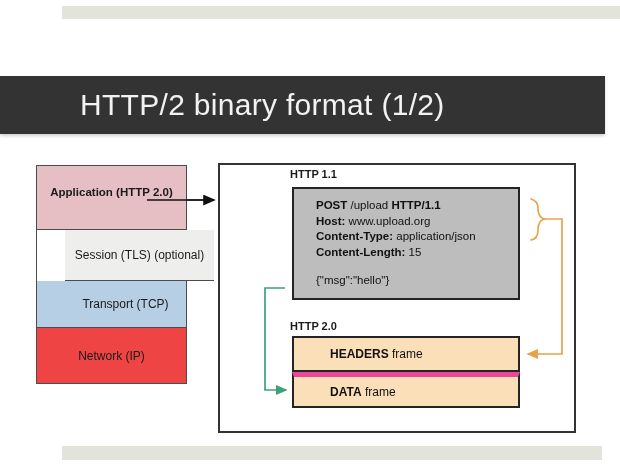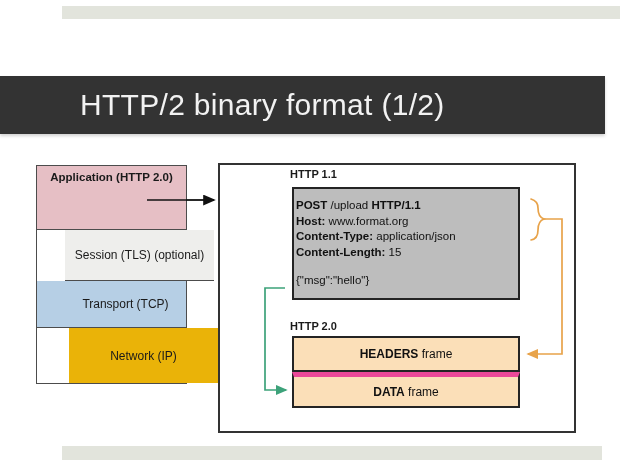--- a/index.html
+++ b/index.html
@@ -68,46 +68,45 @@
     align-items: flex-start;
     justify-content: center;
     color: #1a1a1a;
     font-size: 11.5px;
     font-weight: 700;
     font-family: "Liberation Sans", sans-serif;
   }
   #layer-application {
     top: 0; height: 64px;
     background: #e6bfc5;
-    padding-top: 5px;
+    padding-top: 20px;
   }
   #layer-session {
     top: 64px; height: 51px;
     background: #eeeeec;
     align-items: center;
     font-weight: 400;
     font-size: 12px;
     margin-left: 28px;
   }
   #layer-transport {
     top: 115px; height: 47px;
     background: #b6cfe5;
     align-items: center;
     font-weight: 400;
     font-size: 12px;
     padding-left: 28px;
   }
   #layer-network {
     top: 162px; height: 55px;
-    background: #eab308;
+    background: #ef4444;
     align-items: center;
     font-weight: 400;
     font-size: 12px;
     border-bottom: none;
-    margin-left: 32px;
   }
   #binary-framing-box {
     position: absolute;
     left: 10px; top: 197px;
     width: 136px; height: 29px;
     background: #fbe3bd;
     border: 1px solid #7a5c33;
     box-sizing: border-box;
     display: flex;
     align-items: center;
@@ -142,21 +141,21 @@
   #label-http20 { left: 290px; top: 320px; }
 
   
   #http11-box {
     position: absolute;
     left: 292px; top: 187px;
     width: 228px; height: 113px;
     background: #bdbdbd;
     border: 2px solid #242424;
     box-sizing: border-box;
-    padding: 9px 0 0 2px;
+    padding: 9px 0 0 22px;
   }
   .req-line {
     color: #111;
     font-size: 11.5px;
     line-height: 15.5px;
     font-family: "Liberation Sans", sans-serif;
     white-space: nowrap;
   }
   .req-line b { font-weight: 700; }
   #req-body {
@@ -170,24 +169,25 @@
   .frame-box {
     position: absolute;
     left: 292px;
     width: 228px;
     height: 36px;
     background: #fbdfb8;
     border: 2px solid #242424;
     box-sizing: border-box;
     display: flex;
     align-items: center;
-    justify-content: center;
+    justify-content: flex-start;
     font-size: 12px;
     color: #111;
     font-family: "Liberation Sans", sans-serif;
+    padding-left: 36px;
   }
   #frame-headers { top: 336px; }
   #frame-data    { top: 372px; border-top: 5px solid #ec4899; }
   .frame-box b { font-weight: 700; }
 
   
   #connector-svg {
     position: absolute;
     left: 0; top: 0;
     width: 620px; height: 466px;
@@ -224,21 +224,21 @@
   <div id="frame-container"></div>
 
   <div class="section-label" id="label-http11">HTTP 1.1</div>
   <div class="section-label" id="label-http20">HTTP 2.0</div>
 
   <div id="http11-box">
     <div class="req-line">
       <b>POST</b><span> /upload </span><b>HTTP/1.1</b>
     </div>
     <div class="req-line">
-      <b>Host:</b><span> www.format.org</span>
+      <b>Host:</b><span> www.upload.org</span>
     </div>
     <div class="req-line">
       <b>Content-Type:</b><span> application/json</span>
     </div>
     <div class="req-line">
       <b>Content-Length:</b><span> 15</span>
     </div>
     <div id="req-body">{"msg":"hello"}</div>
   </div>
 

